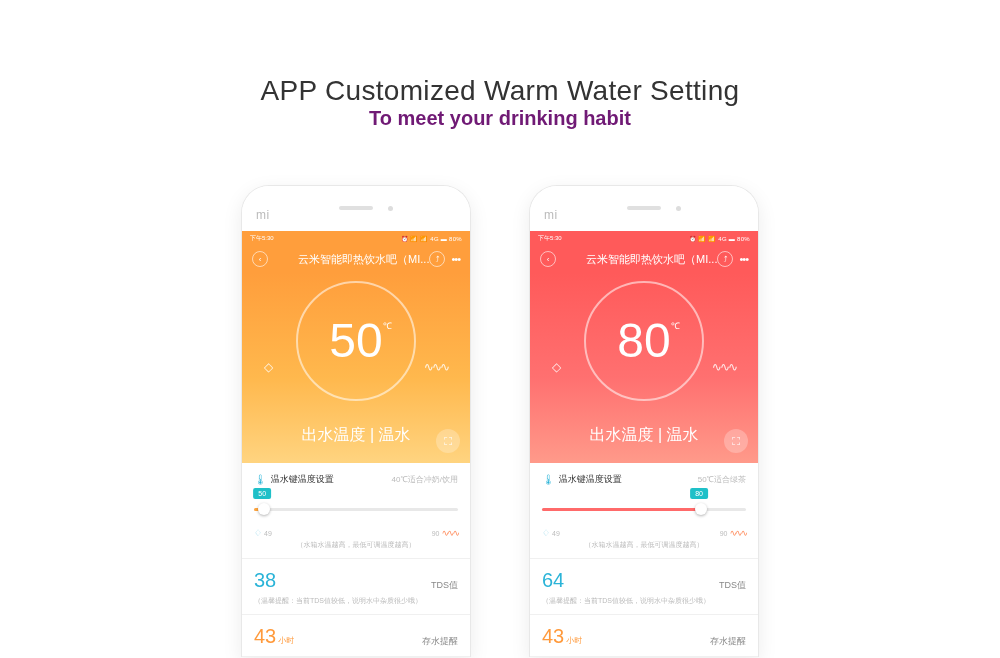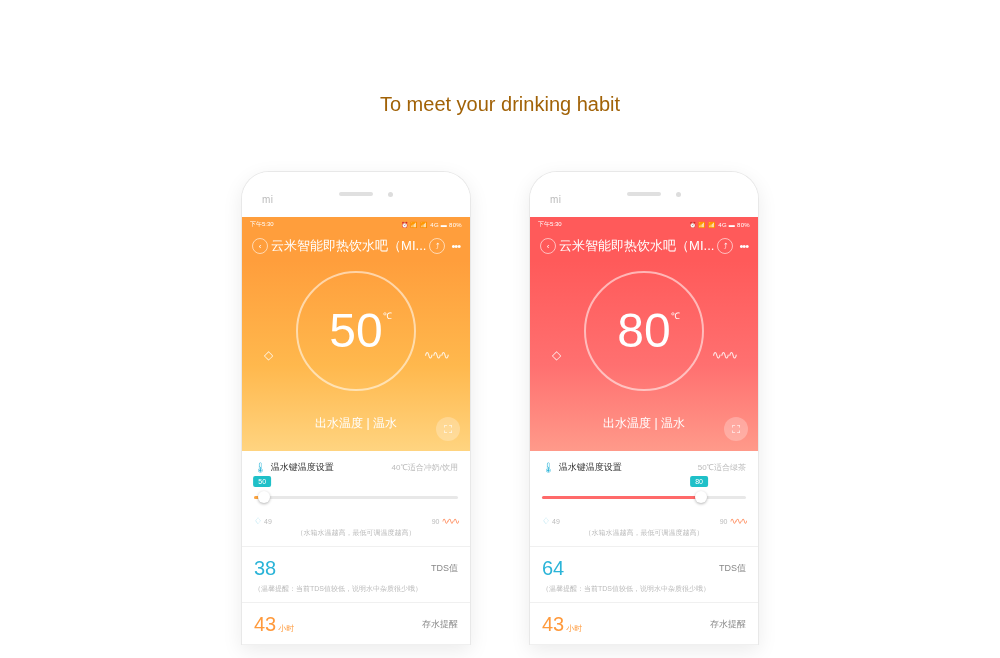--- a/index.html
+++ b/index.html
@@ -16,23 +16,22 @@
     padding-top: 75px;
   }
   .heading h1 {
     font-size: 28px;
     font-weight: 400;
     color: #333;
     letter-spacing: 0.3px;
   }
   .heading p {
     font-size: 20px;
-    font-weight: 400;
-    color: #a16207;
-    margin-top: 18px;
+    font-weight: 700;
+    color: #701a75;
   }
   .phones {
     display: flex;
     justify-content: center;
     gap: 58px;
     margin-top: 55px;
   }
   .phone {
     width: 230px;
     background: #fff;
@@ -42,23 +41,23 @@
     box-shadow: 0 6px 20px rgba(0,0,0,0.08);
     overflow: hidden;
   }
   .phone-top {
     height: 45px;
     position: relative;
     background: #fff;
   }
   .brand {
     position: absolute;
-    left: 20px;
+    left: 14px;
     top: 22px;
-    font-size: 10px;
+    font-size: 12px;
     color: #bbb;
     letter-spacing: 0.5px;
   }
   .speaker {
     position: absolute;
     top: 20px;
     left: 50%;
     transform: translateX(-50%);
     width: 34px;
     height: 4px;
@@ -100,21 +99,21 @@
   }
   .p1 .appbar { background: #ff9e3c; }
   .p2 .appbar { background: #ff5a5a; }
   .circle-btn {
     width: 16px; height: 16px;
     border: 1px solid rgba(255,255,255,0.6);
     border-radius: 50%;
     display: flex; align-items: center; justify-content: center;
     font-size: 8px;
   }
-  .appbar .mid { flex: 1; text-align: center; font-size: 13px; }
+  .appbar .mid { flex: 1; text-align: right; font-size: 11px; }
   .appbar .icons { display: flex; gap: 6px; align-items: center; }
   .more-dots { color: #fff; font-size: 11px; letter-spacing: -1px; }
   .gauge-area {
     height: 190px;
     position: relative;
     display: flex;
     flex-direction: column;
     align-items: center;
     justify-content: center;
   }
@@ -144,21 +143,21 @@
     position: absolute;
     top: 50%;
     transform: translateY(-60%);
     color: rgba(255,255,255,0.85);
     font-size: 12px;
   }
   .side-ico.left { left: 22px; }
   .side-ico.right { right: 22px; letter-spacing: -2px; }
   .out-label {
     color: #fff;
-    font-size: 12px;
+    font-size: 16px;
     margin-top: 24px;
   }
   .cup-btn {
     position: absolute;
     right: 10px; bottom: 10px;
     width: 24px; height: 24px;
     background: rgba(255,255,255,0.25);
     border-radius: 50%;
     display: flex; align-items: center; justify-content: center;
     color: #fff; font-size: 11px;
@@ -217,32 +216,33 @@
   }
   .slider-ends .drop { color: #8fd4e8; font-size: 9px; }
   .slider-ends .fire { color: #ff8a5a; font-size: 9px; letter-spacing: -2px; }
   .slider-note { text-align: center; font-size: 7px; color: #bbb; margin-top: 2px; }
   .metric {
     background: #fff;
     padding: 10px 12px 8px;
     border-bottom: 1px solid #f0f0f0;
   }
   .metric-row {
-    display: flex; justify-content: space-between; align-items: center; gap: 40px;
+    display: flex; justify-content: space-between; align-items: flex-end; gap: 40px;
   }
   .metric-val { color: #2bb4d8; font-size: 20px; font-weight: 400; }
   .metric-unit { color: #2bb4d8; font-size: 8px; margin-left: 2px; }
   .metric-label { color: #888; font-size: 9px; }
   .metric-note { font-size: 7px; color: #bbb; margin-top: 4px; }
   .orange-val { color: #ff9a3c; }
 </style>
 </head>
 <body>
 
 <div class="heading">
+  <h1>APP Customized Warm Water Setting</h1>
   <p>To meet your drinking habit</p>
 </div>
 
 <div class="phones">
 
   <div class="phone p1">
     <div class="phone-top">
       <span class="brand">mi</span>
       <div class="speaker"></div>
       <div class="camera-dot"></div>

